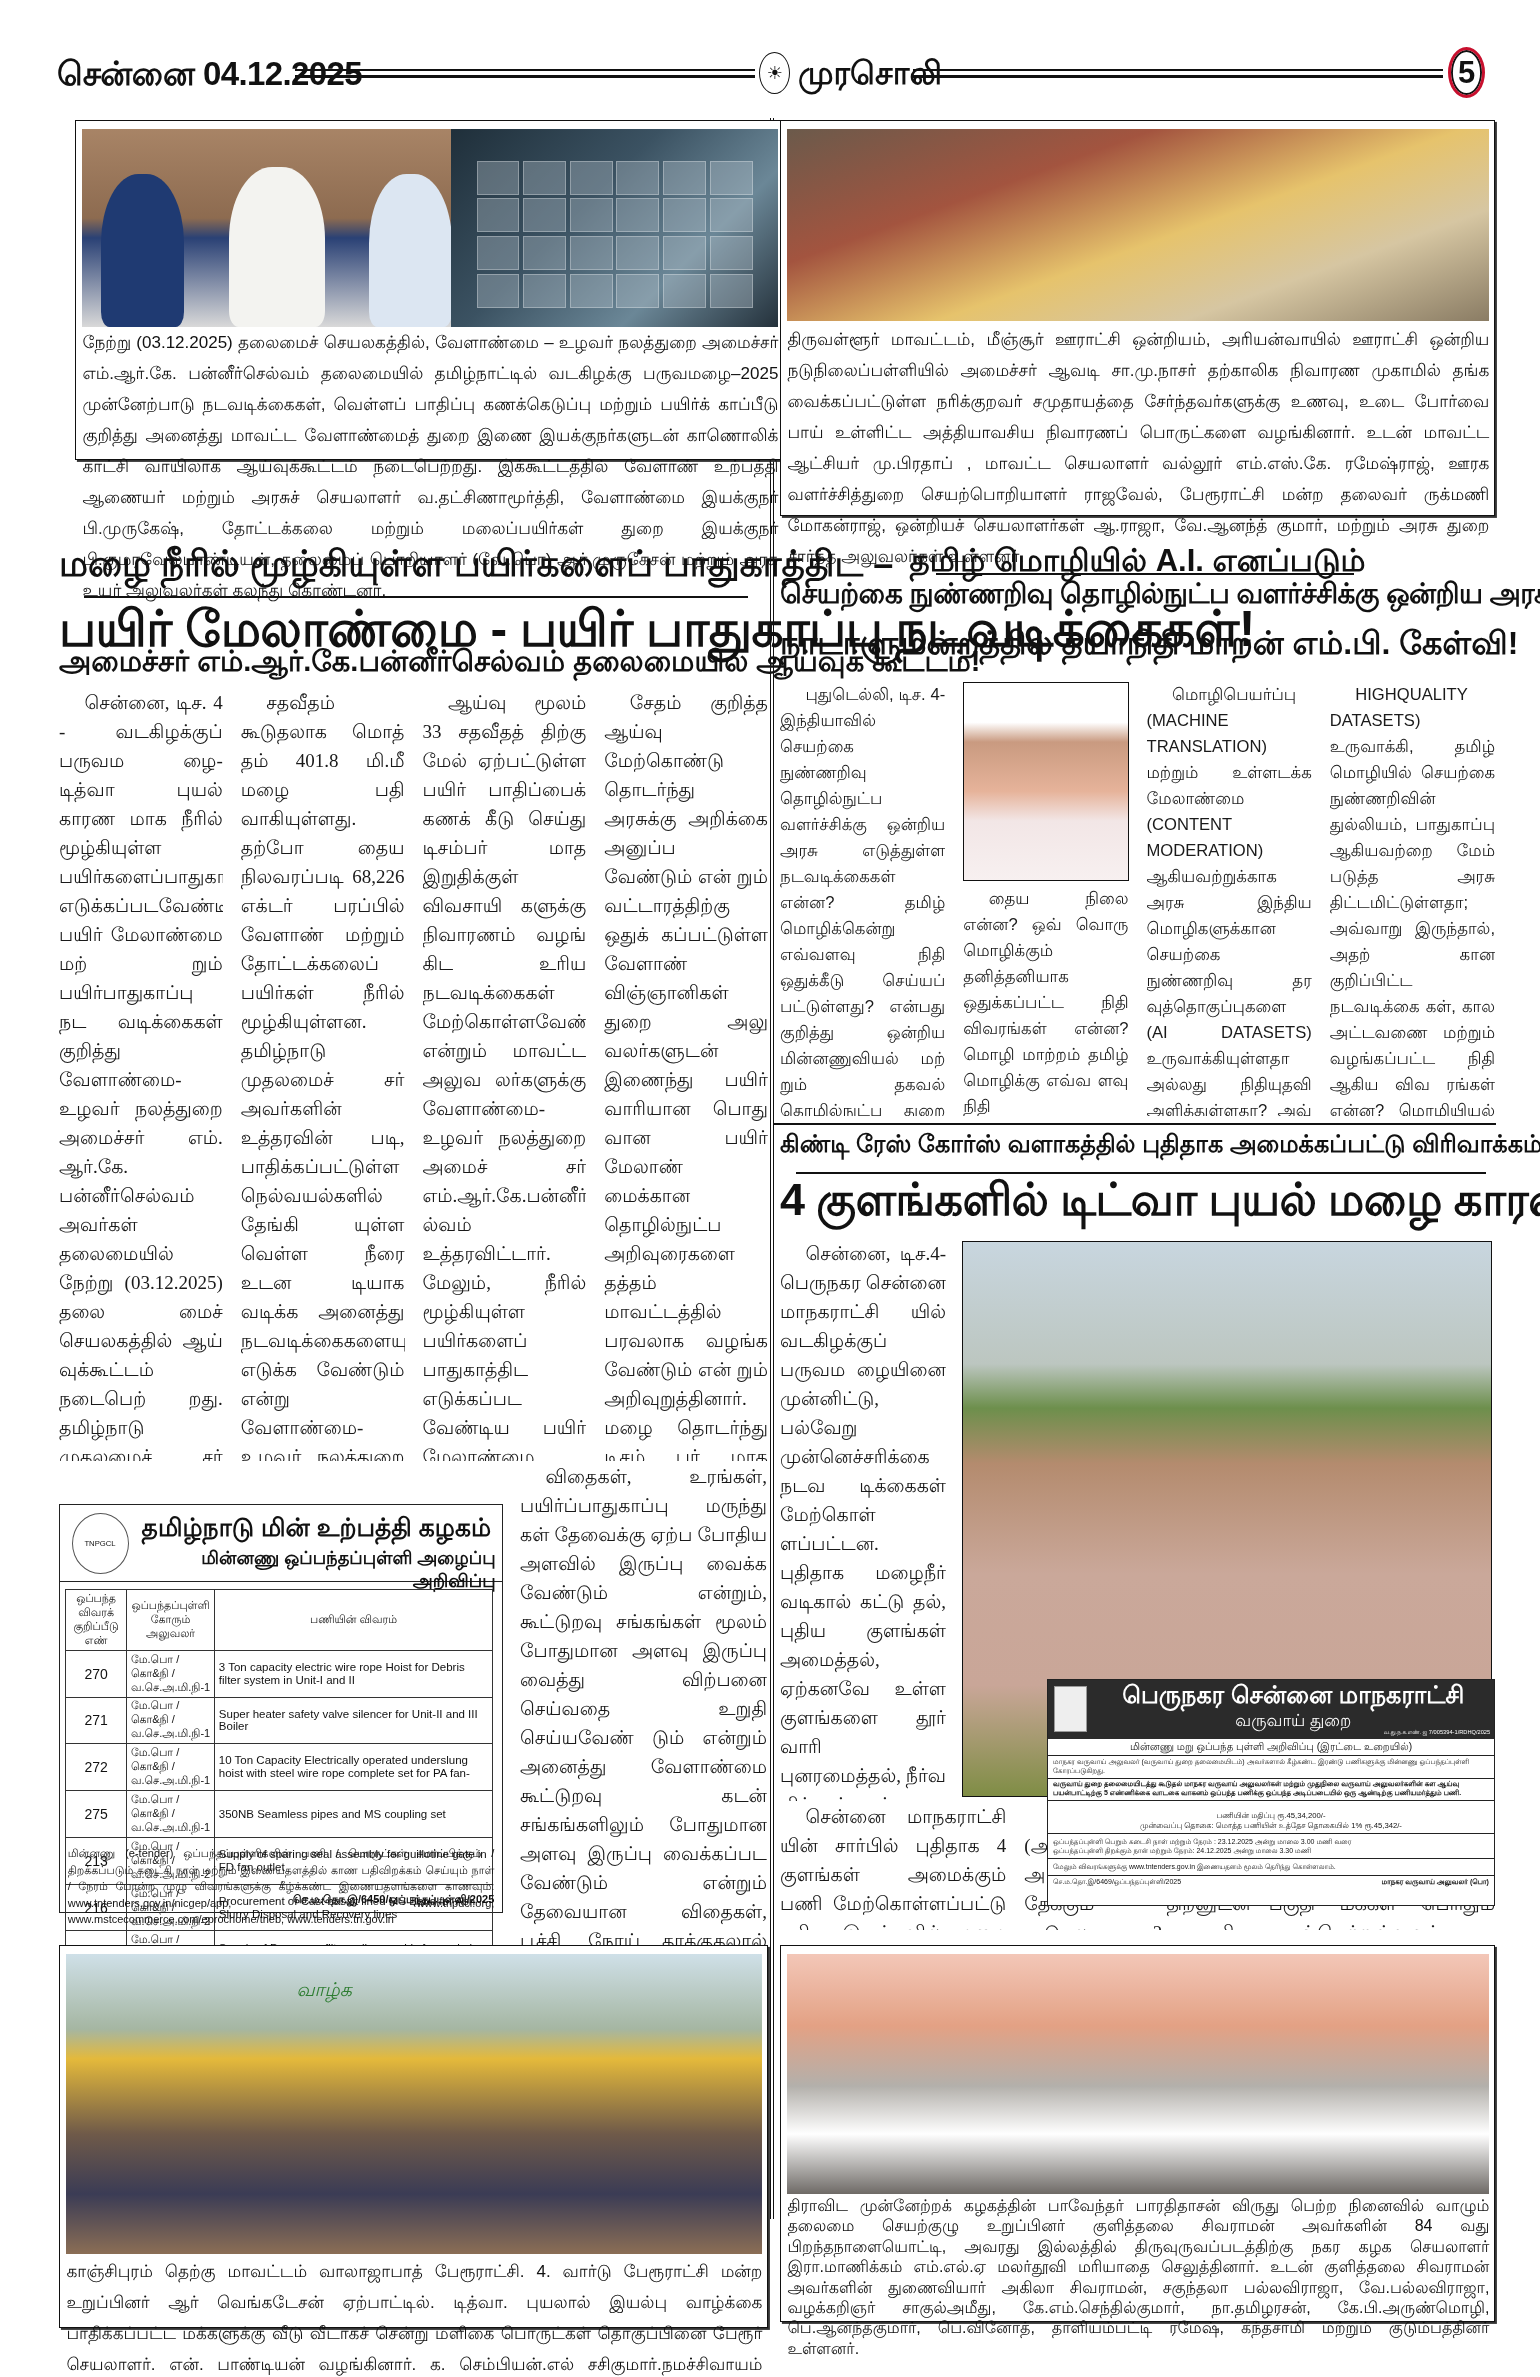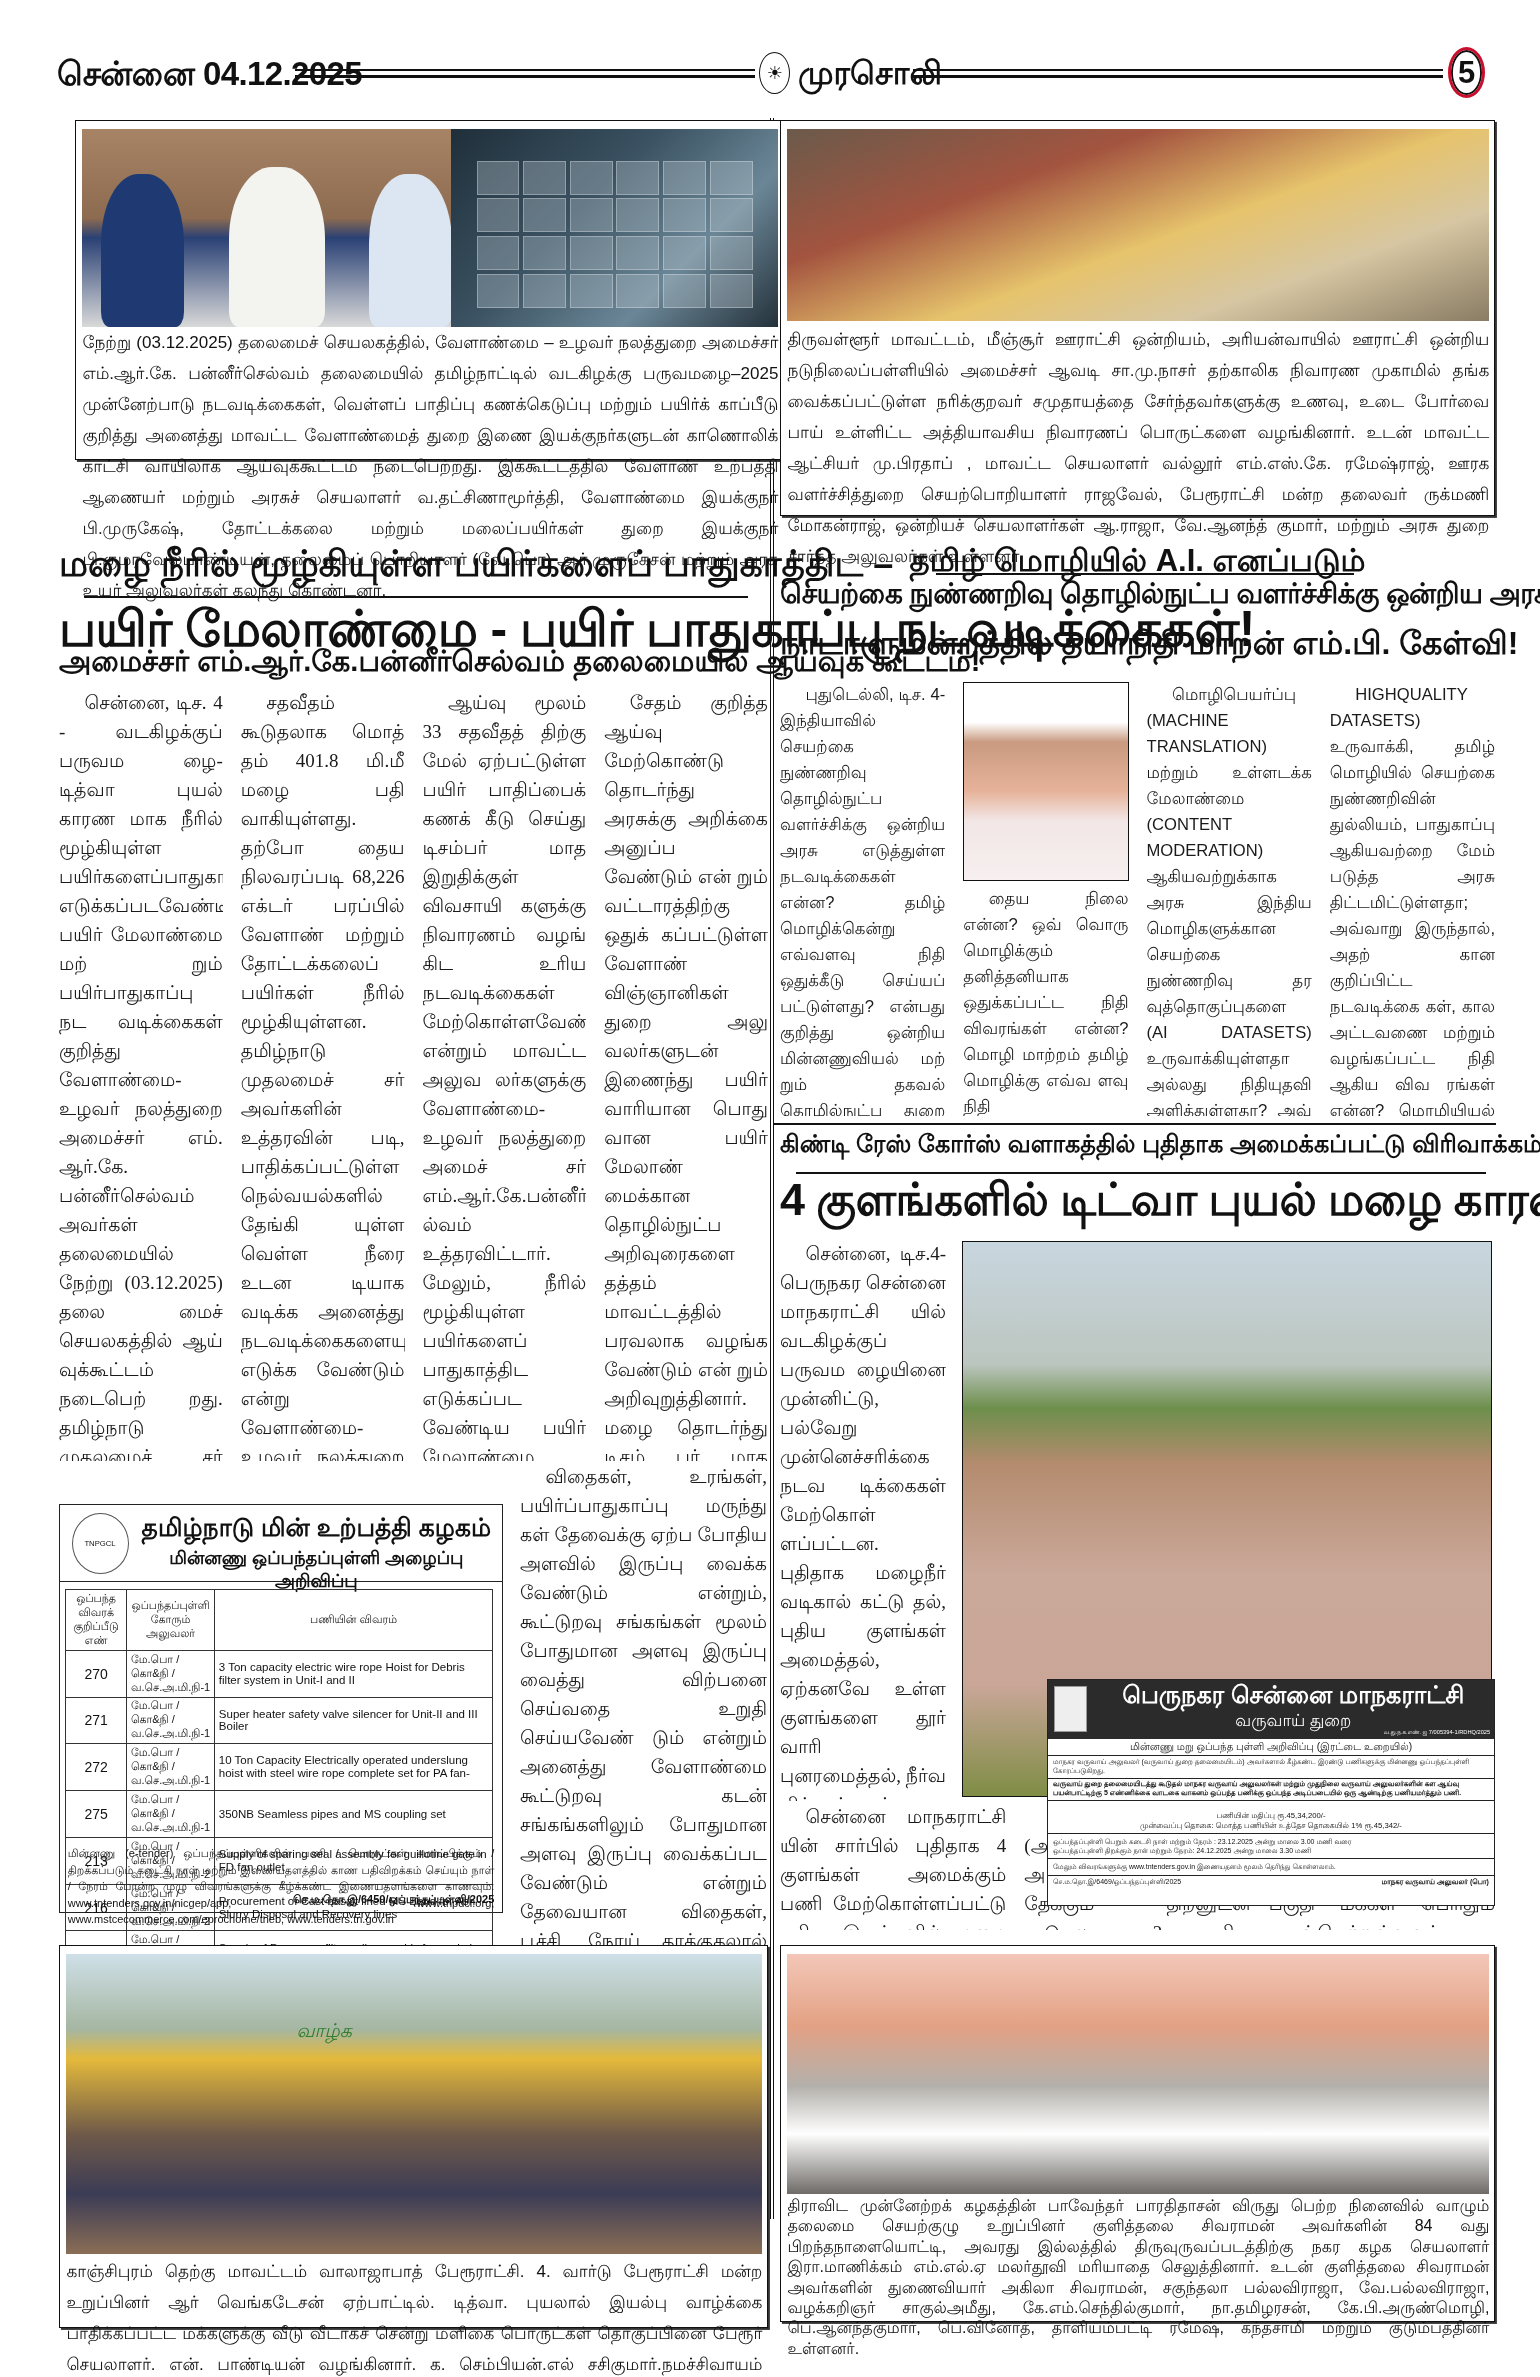--- a/index.html
+++ b/index.html
@@ -39,21 +39,21 @@
   .headline { position:absolute; font-weight: 900; text-align:center; white-space: nowrap; letter-spacing: -0.6px; }
 
   .body-cols { position:absolute; display:grid; column-gap: 18px; }
   .body-col { font-family: "Liberation Serif", "DejaVu Serif", serif; font-size: 19px; line-height: 29px; text-align: justify; color:#1a1a1a; overflow:hidden; }
   .body-col p { text-indent: 25.5px; }
 
   .tender { position:absolute; border: 1.9px solid #222; background:#fff; }
   .tender-head { position:absolute; left:0; top:0; right:0; height: 77px; border-bottom: 1.9px solid #222; }
   .tender-logo { position:absolute; left: 11.5px; top: 7.7px; width: 57px; height: 61px; border: 1.9px solid #555; border-radius: 50%; display:flex; align-items:center; justify-content:center; font-size: 7.7px; }
   .tender-title { position:absolute; left: 77px; right: 6.4px; top: 7.7px; text-align:center; font-size: 25px; font-weight:bold; }
-  .tender-sub { position:absolute; left: 77px; right: 6.4px; top: 43px; text-align:center; font-size: 18px; font-weight:bold; }
+  .tender-sub { position:absolute; left: 77px; right: 6.4px; top: 43px; text-align:right; font-size: 18px; font-weight:bold; }
   table.tt { position:absolute; left: 5.1px; top: 84px; width: 428px; border-collapse: collapse; font-size: 12.8px; }
   table.tt th, table.tt td { border: 1.3px solid #333; padding: 1.9px 3.8px; vertical-align: middle; }
   table.tt th { font-size: 11px; font-weight: normal; height: 36px; }
   table.tt td.no { text-align:center; width: 61px; font-size: 14px; }
   table.tt td.off { width: 75px; font-size: 11px; }
   table.tt td.desc { font-size: 11.5px; line-height: 12.8px; }
   table.tt tr { height: 25.5px; }
   .tender-foot { position:absolute; left: 7.7px; right: 7.7px; font-size: 11px; line-height: 16.6px; text-align: justify; }
   .tender-ref { position:absolute; right: 7.7px; font-size: 11px; font-weight:bold;margin-left:18px; }
 
@@ -223,21 +223,21 @@
           <td class="desc">250NB Dome valve assembly</td>
         </tr>
     </tbody>
   </table>
   <div class="tender-foot" style="top:340px;">மின்னணு (e-tender) ஒப்பந்தப்புள்ளிகளின் பணி / பொருட்கள் சமர்ப்பிக்கும் / திறக்கப்படும் கடைசி நாள் மற்றும் இணையதளத்தில் காண பதிவிறக்கம் செய்யும் நாள் / நேரம் போன்ற முழு விவரங்களுக்கு கீழ்க்கண்ட இணையதளங்களை காணவும்: www.tntenders.gov.in/nicgep/app, www.tnpdcl.org, www.mstcecommerce.com/eprochome/tneb, www.tenders.tn.gov.in</div>
   <div class="tender-ref" style="top:388px;">செ.ம.தொ.இ/6450/ஒப்பந்தப்புள்ளி/2025</div>
 </section>
 
 <section class="photo-box" style="left:59px;top:1945px;width:709px;height:383px;">
   <div class="photo ph-street" style="left:6.4px;top:7.7px;width:696px;height:300px;">
-    <div style="position:absolute;left:230px;top:25.5px;font-size:19px;color:#2e7d32;font-style:italic;margin-top:41px;">வாழ்க</div>
+    <div style="position:absolute;left:230px;top:25.5px;font-size:19px;color:#2e7d32;font-style:italic;">வாழ்க</div>
   </div>
   <div class="caption" style="left:6.4px;top:310px;width:696px;">காஞ்சிபுரம் தெற்கு மாவட்டம் வாலாஜாபாத் பேரூராட்சி. 4. வார்டு பேரூராட்சி மன்ற உறுப்பினர் ஆர் வெங்கடேசன் ஏற்பாட்டில். டித்வா. புயலால் இயல்பு வாழ்க்கை பாதிக்கப்பட்ட மக்களுக்கு வீடு வீடாகச் சென்று மளிகை பொருட்கள் தொகுப்பினை பேரூர் செயலாளர். என். பாண்டியன் வழங்கினார். க. செம்பியன்.எல் சசிகுமார்.நமச்சிவாயம் கோபி. உள்ளிட்ட கழக நிர்வாகிகள் உடன் இருந்தனர்</div>
 </section>
 
 <div class="kicker" style="left:780px;top:543px;width:715px;font-size:31px;font-weight:bold;">தமிழ் மொழியில் A.I. எனப்படும்</div>
 <div class="kicker-underline" style="left:936px;top:573px;width:418px;"></div>
 <div class="headline" style="left:780px;top:578px;width:715px;font-size:28px;">செயற்கை நுண்ணறிவு தொழில்நுட்ப வளர்ச்சிக்கு ஒன்றிய அரசு எடுத்துள்ள நடவடிக்கைகள் என்ன?</div>
 <div class="kicker" style="left:780px;top:625px;width:715px;font-size:32px;">நாடாளுமன்றத்தில் தயாநிதி மாறன் எம்.பி. கேள்வி!</div>
 
 <div class="body-cols" style="left:780px;top:682px;width:715px;height:434px;grid-template-columns:1fr 1fr 1fr 1fr;">

